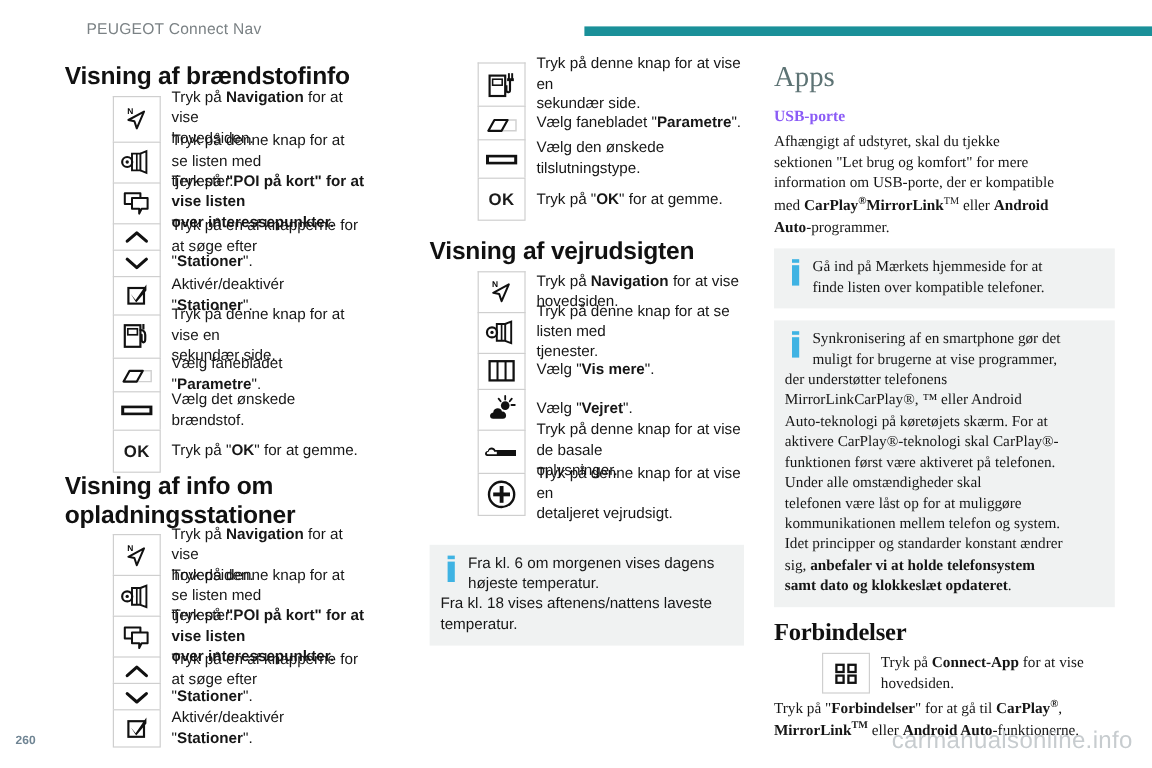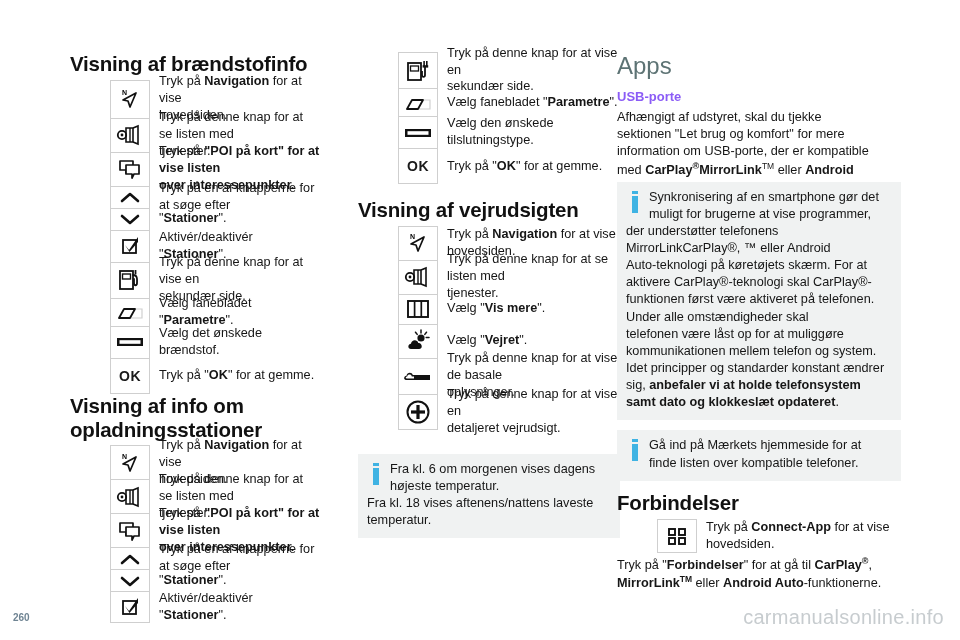--- a/index.html
+++ b/index.html
@@ -20,23 +20,23 @@
     font-size:13px;color:#7b8285;letter-spacing:.2px;
     white-space:nowrap;
   }
   .header-rule{
     position:absolute;left:487px;top:6px;width:473px;height:8px;
     background:#1a9099;
   }
 
   
   .col{position:absolute;top:52px;}
-  .col-1{left:70px;width:250px;}
+  .col-1{left:54px;width:250px;}
   .col-2{left:358px;width:262px;}
-  .col-3{left:617px;width:284px;}
+  .col-3{left:645px;width:284px;font-family:Liberation Serif, serif;}
 
   h2.sec{
     font-size:20.5px;font-weight:bold;margin:0 0 4px 0;
     line-height:1.16;letter-spacing:-.2px;color:#111;
   }
   h2.sec.teal{color:#5d7374;font-weight:normal;font-size:24px;letter-spacing:0;}
   h3.sub{font-size:13px;font-weight:bold;margin:9px 0 5px 0;color:#8b5cf6;}
 
   p.body{font-size:12.7px;line-height:1.35;margin:0 0 2px 0;color:#161616;}
 
@@ -91,20 +91,24 @@
     margin-left:26px;
   }
 
   svg{display:block;}
 </style>
 </head>
 <body>
 
 <div class="page">
 
+  <div class="header">
+    <div class="header-title">PEUGEOT Connect Nav</div>
+    <div class="header-rule"></div>
+  </div>
 
   <div class="col col-1">
 
     <h2 class="sec">Visning af brændstofinfo</h2>
 
     <div class="rows">
 
       <div class="row">
         <div class="cell-icon h38">
           <svg width="26" height="26" viewBox="0 0 26 26">
@@ -483,21 +487,37 @@
     <h2 class="sec teal">Apps</h2>
     <h3 class="sub">USB-porte</h3>
 
     <p class="body">
       <span style="display:block">Afhængigt af udstyret, skal du tjekke</span>
       <span style="display:block">sektionen "Let brug og komfort" for mere</span>
       <span style="display:block">information om USB-porte, der er kompatible</span>
       <span style="display:block">
         <span>med </span><b>CarPlay</b><b style="font-size:9px;vertical-align:super">®</b><b>MirrorLink</b><span style="font-size:8.5px;vertical-align:super">TM</span><span> eller </span><b>Android</b>
       </span>
+      <span style="display:block">
+        <b>Auto</b><span>-programmer.</span>
+      </span>
     </p>
+
+    <div class="note" style="margin:9px 0 10px 0;">
+      <div class="note-head">
+        <div class="ibar">
+          <div class="dot"></div>
+          <div class="stem"></div>
+        </div>
+        <div class="note-txt">
+          <div>Gå ind på Mærkets hjemmeside for at</div>
+          <div>finde listen over kompatible telefoner.</div>
+        </div>
+      </div>
+    </div>
 
     <div class="note" style="margin:0 0 10px 0;">
       <div class="note-head">
         <div class="ibar">
           <div class="dot"></div>
           <div class="stem"></div>
         </div>
         <div class="note-txt">
           <div>Synkronisering af en smartphone gør det</div>
           <div>muligt for brugerne at vise programmer,</div>
@@ -509,33 +529,20 @@
       <div>aktivere CarPlay®-teknologi skal CarPlay®-</div>
       <div>funktionen først være aktiveret på telefonen.</div>
       <div>Under alle omstændigheder skal</div>
       <div>telefonen være låst op for at muliggøre</div>
       <div>kommunikationen mellem telefon og system.</div>
       <div>Idet principper og standarder konstant ændrer</div>
       <div><span>sig, </span><b>anbefaler vi at holde telefonsystem</b></div>
       <div><b>samt dato og klokkeslæt opdateret</b><span>.</span></div>
     </div>
 
-    <div class="note" style="margin:9px 0 10px 0;">
-      <div class="note-head">
-        <div class="ibar">
-          <div class="dot"></div>
-          <div class="stem"></div>
-        </div>
-        <div class="note-txt">
-          <div>Gå ind på Mærkets hjemmeside for at</div>
-          <div>finde listen over kompatible telefoner.</div>
-        </div>
-      </div>
-    </div>
-
     <h2 class="sec" style="margin-top:8px;">Forbindelser</h2>
 
     <div class="rows">
       <div class="row">
         <div class="cell-icon h34">
           <svg width="24" height="24" viewBox="0 0 24 24">
             <rect x="4" y="5" width="6" height="6" fill="none" stroke="#111" stroke-width="1.9"></rect>
             <rect x="14" y="5" width="6" height="6" fill="none" stroke="#111" stroke-width="1.9"></rect>
             <rect x="4" y="14" width="6" height="6" fill="none" stroke="#111" stroke-width="1.9"></rect>
             <rect x="14" y="14" width="6" height="6" fill="none" stroke="#111" stroke-width="1.9"></rect>

